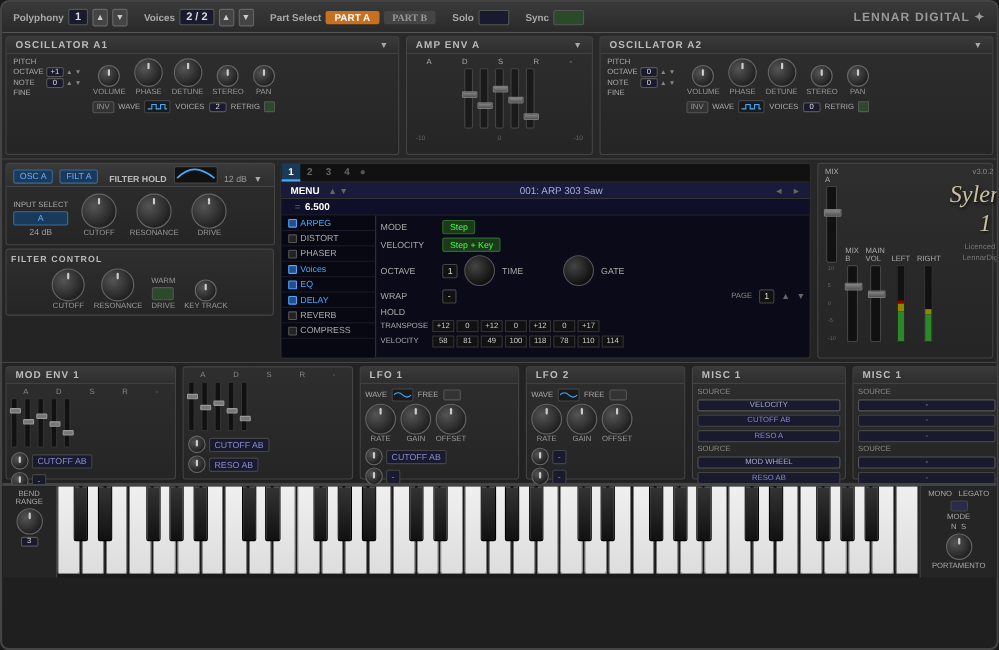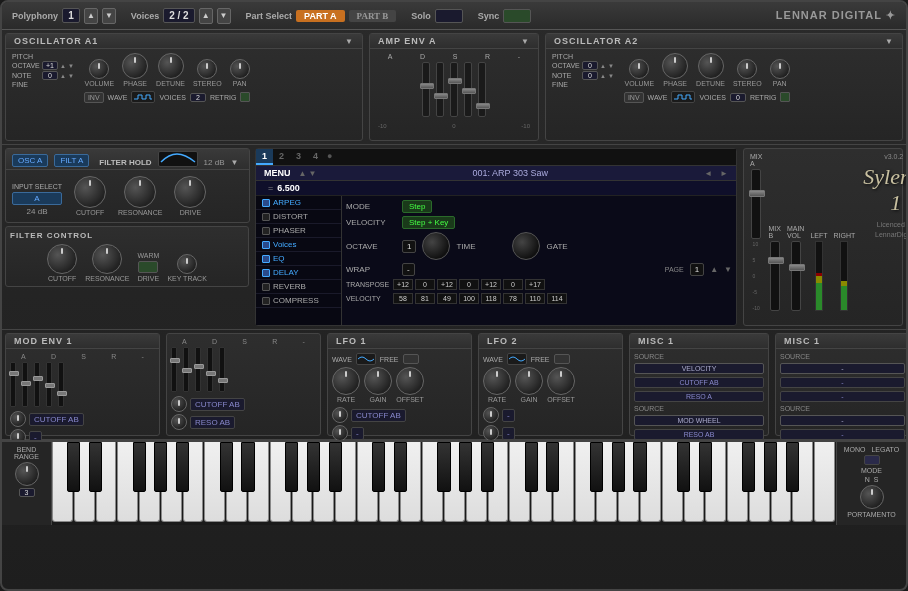--- a/index.html
+++ b/index.html
@@ -1212,20 +1212,23 @@
             <div class="display-knob" style="width:28px;height:28px;"></div>
             <span class="display-row-label">GATE</span>
           </div>
           <div class="display-row">
             <span class="display-row-label">WRAP</span>
             <div class="num-box">-</div>
             <span style="font-size:7px;color:#888;margin-left:auto">PAGE</span>
             <div class="num-box">1</div>
             <span class="nav-arrow">▲</span>
             <span class="nav-arrow">▼</span>
+          </div>
+          <div class="display-row">
+            <span class="display-row-label">HOLD</span>
           </div>
           <div class="transpose-row">
             <span style="font-size:7px;color:#aaa;min-width:45px">TRANSPOSE</span>
             <span class="transpose-cell">+12</span>
             <span class="transpose-cell">0</span>
             <span class="transpose-cell">+12</span>
             <span class="transpose-cell">0</span>
             <span class="transpose-cell">+12</span>
             <span class="transpose-cell">0</span>
             <span class="transpose-cell">+17</span>

